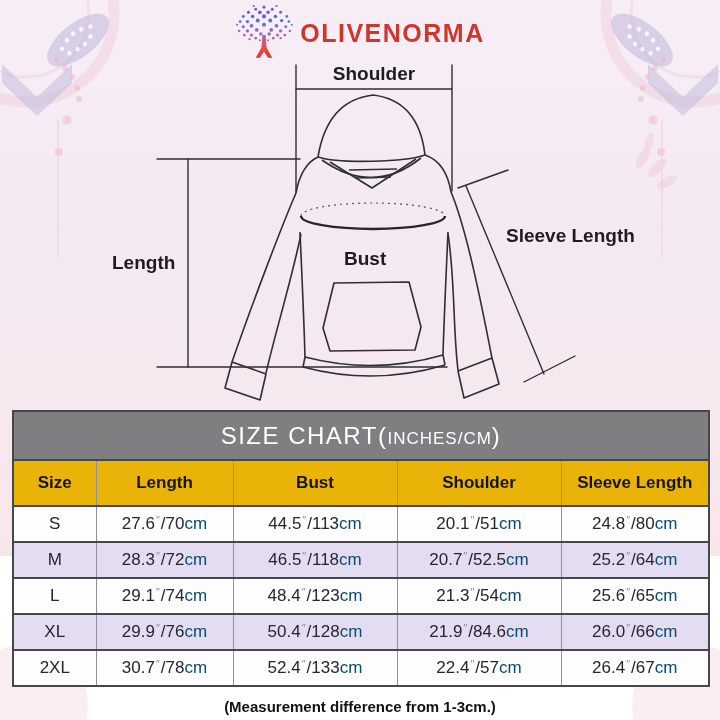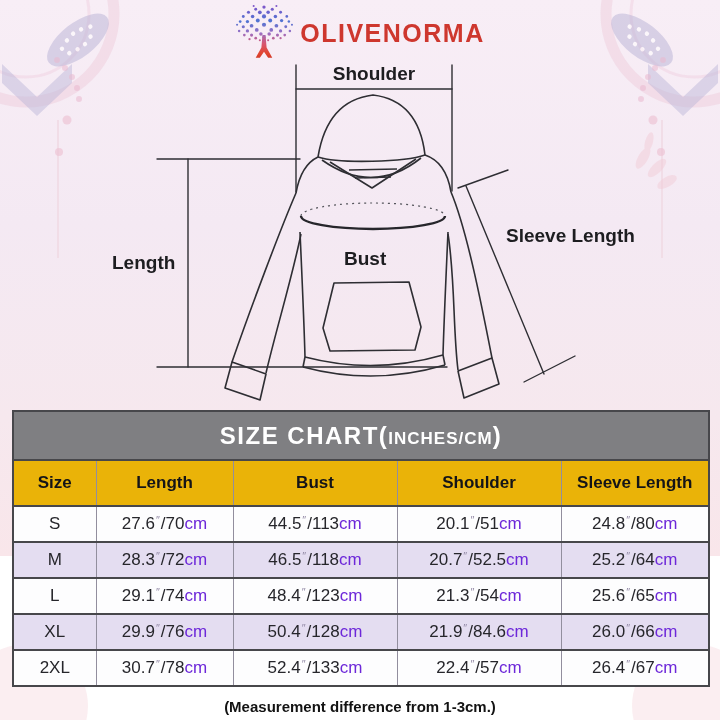--- a/index.html
+++ b/index.html
@@ -20,28 +20,28 @@
   .lbl-shoulder{left:296px;top:1px;width:156px;text-align:center;}
   .lbl-length{left:112px;top:190px;}
   .lbl-bust{left:344px;top:186px;}
   .lbl-sleeve{left:506px;top:163px;}
 
   
   .chart{position:absolute;left:12px;top:410px;width:696px;border-collapse:collapse;
     table-layout:fixed;background:#fdfdfe;border:2px solid #47474b;}
   .chart th,.chart td{border-right:1px solid #928e9e;border-bottom:2px solid #47474b;text-align:center;}
   .chart th:last-child,.chart td:last-child{border-right:none;}
-  th.title{height:45px;background:#7f7f82;color:#ffffff;font-weight:700;font-size:24px;
+  th.title{height:45px;background:#7f7f82;color:#ffffff;font-weight:400;font-size:24px;
     letter-spacing:1.5px;border-right:none;}
   th.title .sub{font-size:17px;letter-spacing:1px;}
   tr.cols th{height:42px;background:#eab308;font-size:17px;font-weight:700;color:#141418;}
   tbody td{height:32px;font-size:17px;color:#26262b;background:#fdfdfe;}
   tbody tr.alt td{background:#e4ddf1;}
   .pr{color:#948ba7;font-size:11px;vertical-align:5px;padding:0 1px;}
-  .un{color:#6d28d9;}
+  .un{color:#0c4a6e;}
 
   .note{position:absolute;top:698px;left:0;width:100%;text-align:center;
     font-size:15px;font-weight:700;color:#131313;}
 </style>
 </head>
 <body>
 
 <div class="stage">
 
   <svg class="bg-deco" width="720" height="720" viewBox="0 0 720 720">

